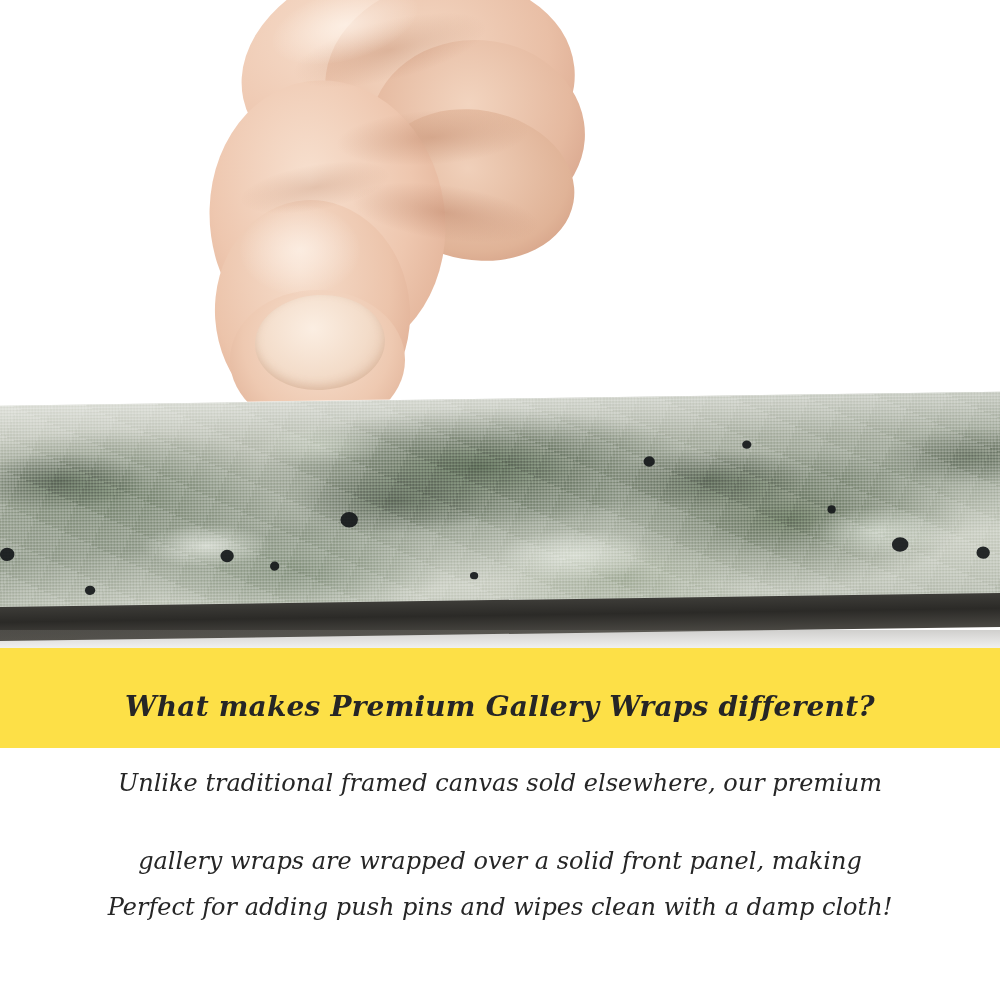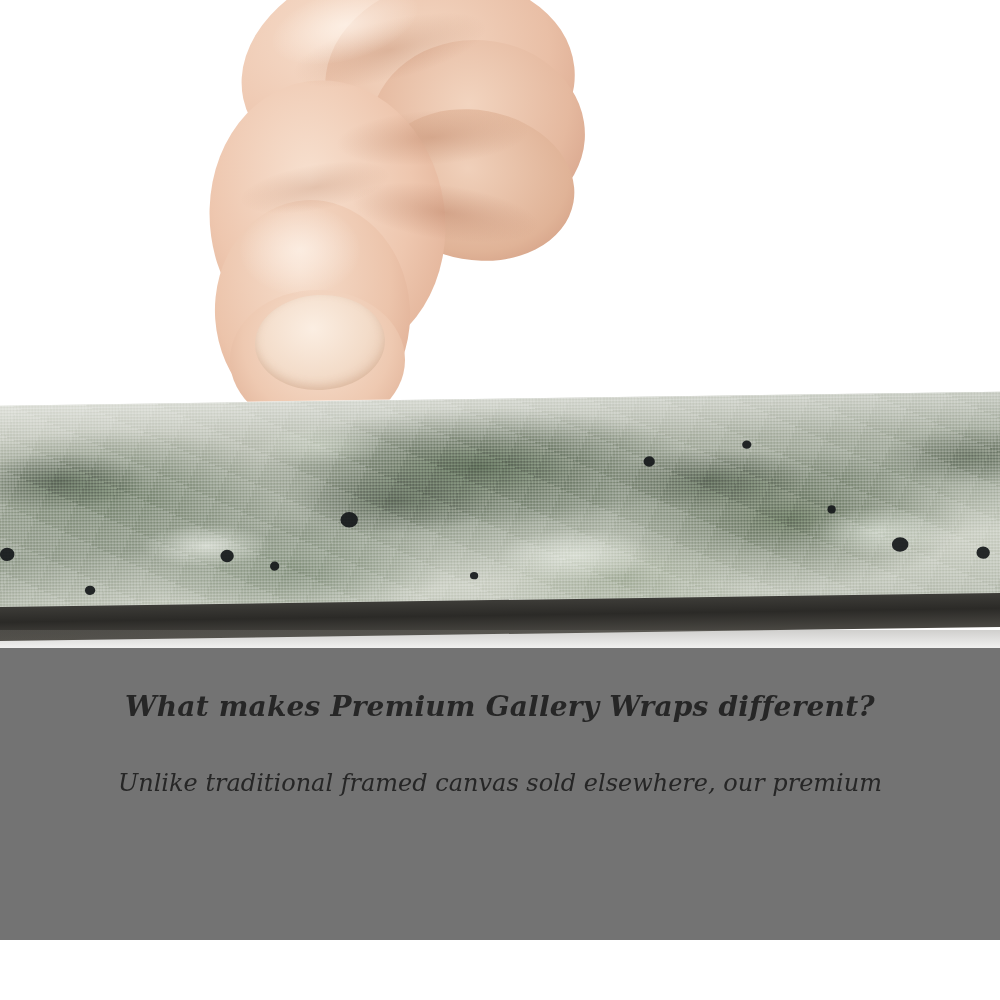--- a/index.html
+++ b/index.html
@@ -10,22 +10,22 @@
   body {
     width: 1000px;
     height: 1000px;
     overflow: hidden;
     font-family: "DejaVu Sans", sans-serif;
   }
 
   .canvas-shot {
     position: relative;
     width: 1000px;
-    height: 940px;
-    background: #737373;
+    height: 748px;
+    background: #fde047;
   }
 
   
   .photo-zone {
     position: absolute;
     left: 0;
     top: 0;
     width: 1000px;
     height: 648px;
     overflow: hidden;
@@ -265,16 +265,18 @@
     </div>
 
     <div class="band-underside"></div>
     <div class="band-shadow"></div>
   </div>
 
   <div class="caption">
     <div class="caption-title">What makes Premium Gallery Wraps different?</div>
     <div class="caption-body">
       <span class="line">Unlike traditional framed canvas sold elsewhere, our premium</span>
+      <span class="line">gallery wraps are wrapped over a solid front panel, making</span>
     </div>
+    <div class="caption-last">Perfect for adding push pins and wipes clean with a damp cloth!</div>
   </div>
 
 </div>
 
 </body></html>

